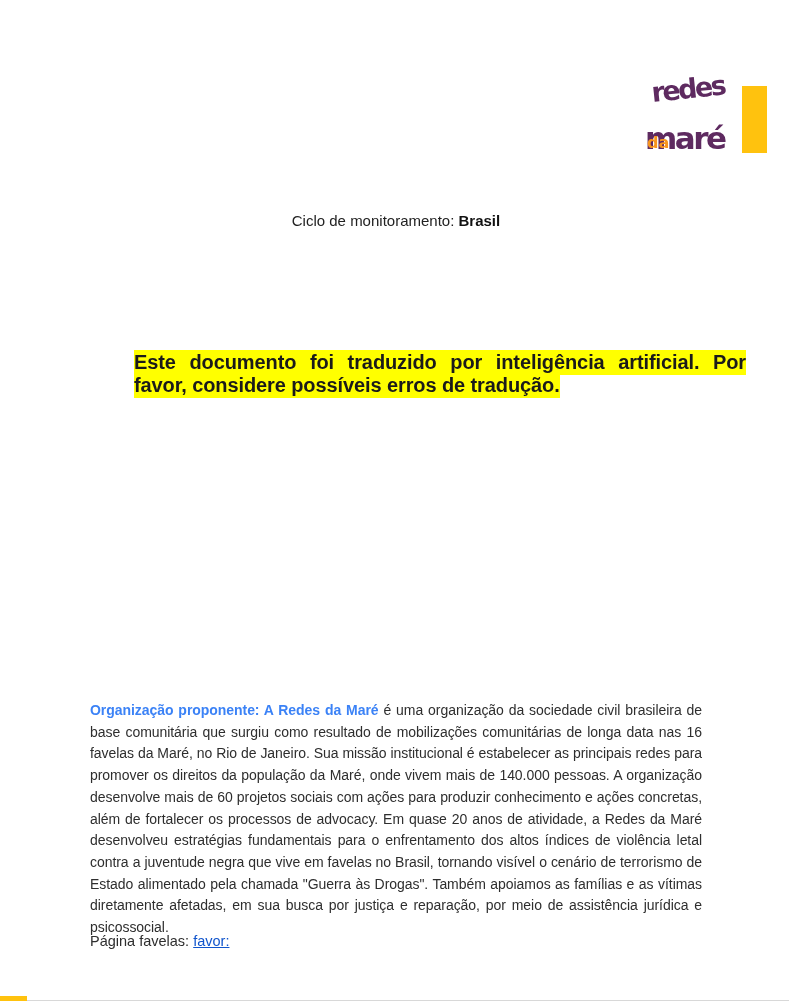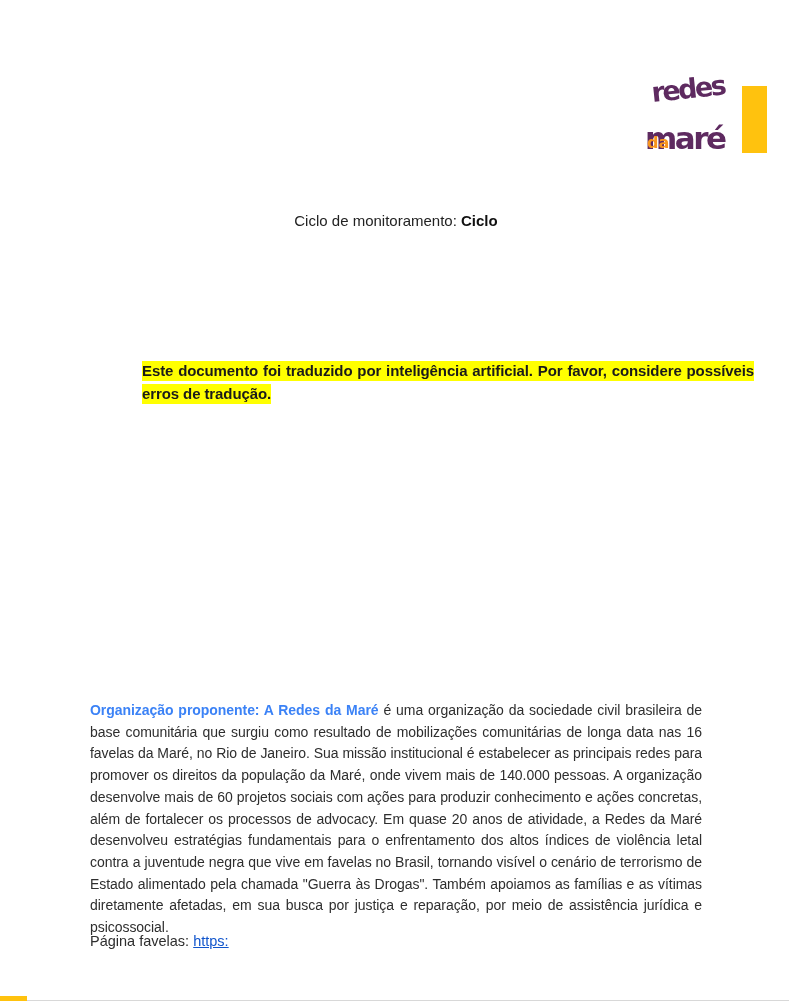--- a/index.html
+++ b/index.html
@@ -86,23 +86,23 @@
     color: #222222;
   }
   .cycle-line b { color: #111111; }
 
   
   .notice {
     position: absolute;
     left: 90px;
     top: 347px;
     width: 612px;
-    margin: 12px;
+    margin: 4px;
     text-align: justify;
-    font-size: 15px;
+    font-size: 20px;
     font-weight: bold;
     line-height: 23px;
     letter-spacing: -0.1px;
     padding-left: 40px;
   }
   .notice mark {
     background: #ffff00;
     color: #1a1a1a;
     padding: 1px 0 2px 0;
   }
@@ -163,24 +163,24 @@
 <div class="page">
 
   <div class="logo">
     <span class="logo-word1">redes</span>
     <span class="logo-word2">da</span>
     <span class="logo-word3">maré</span>
   </div>
   <div class="logo-bar"></div>
 
 
-  <p class="cycle-line"><span>Ciclo de monitoramento: </span><b>Ciclo</b></p>
+  <p class="cycle-line"><span>Ciclo de monitoramento: </span><b>Brasil</b></p>
 
   <p class="notice"><mark>Este documento foi traduzido por inteligência artificial. Por favor, considere possíveis erros de tradução.</mark></p>
 
   <p class="body-par"><b>Organização proponente: A Redes da Maré</b><span> é uma organização da sociedade civil brasileira de base comunitária que surgiu como resultado de mobilizações comunitárias de longa data nas 16 favelas da Maré, no Rio de Janeiro. Sua missão institucional é estabelecer as principais redes para promover os direitos da população da Maré, onde vivem mais de 140.000 pessoas. A organização desenvolve mais de 60 projetos sociais com ações para produzir conhecimento e ações concretas, além de fortalecer os processos de advocacy. Em quase 20 anos de atividade, a Redes da Maré desenvolveu estratégias fundamentais para o enfrentamento dos altos índices de violência letal contra a juventude negra que vive em favelas no Brasil, tornando visível o cenário de terrorismo de Estado alimentado pela chamada "Guerra às Drogas". Também apoiamos as famílias e as vítimas diretamente afetadas, em sua busca por justiça e reparação, por meio de assistência jurídica e psicossocial.</span></p>
 
-  <p class="homepage-line"><span>Página favelas: </span><a>https:</a></p>
+  <p class="homepage-line"><span>Página favelas: </span><a>favor:</a></p>
 
   <div class="bottom-edge"></div>
   <div class="footer-bar"></div>
 
 </div>
 
 </body></html>

